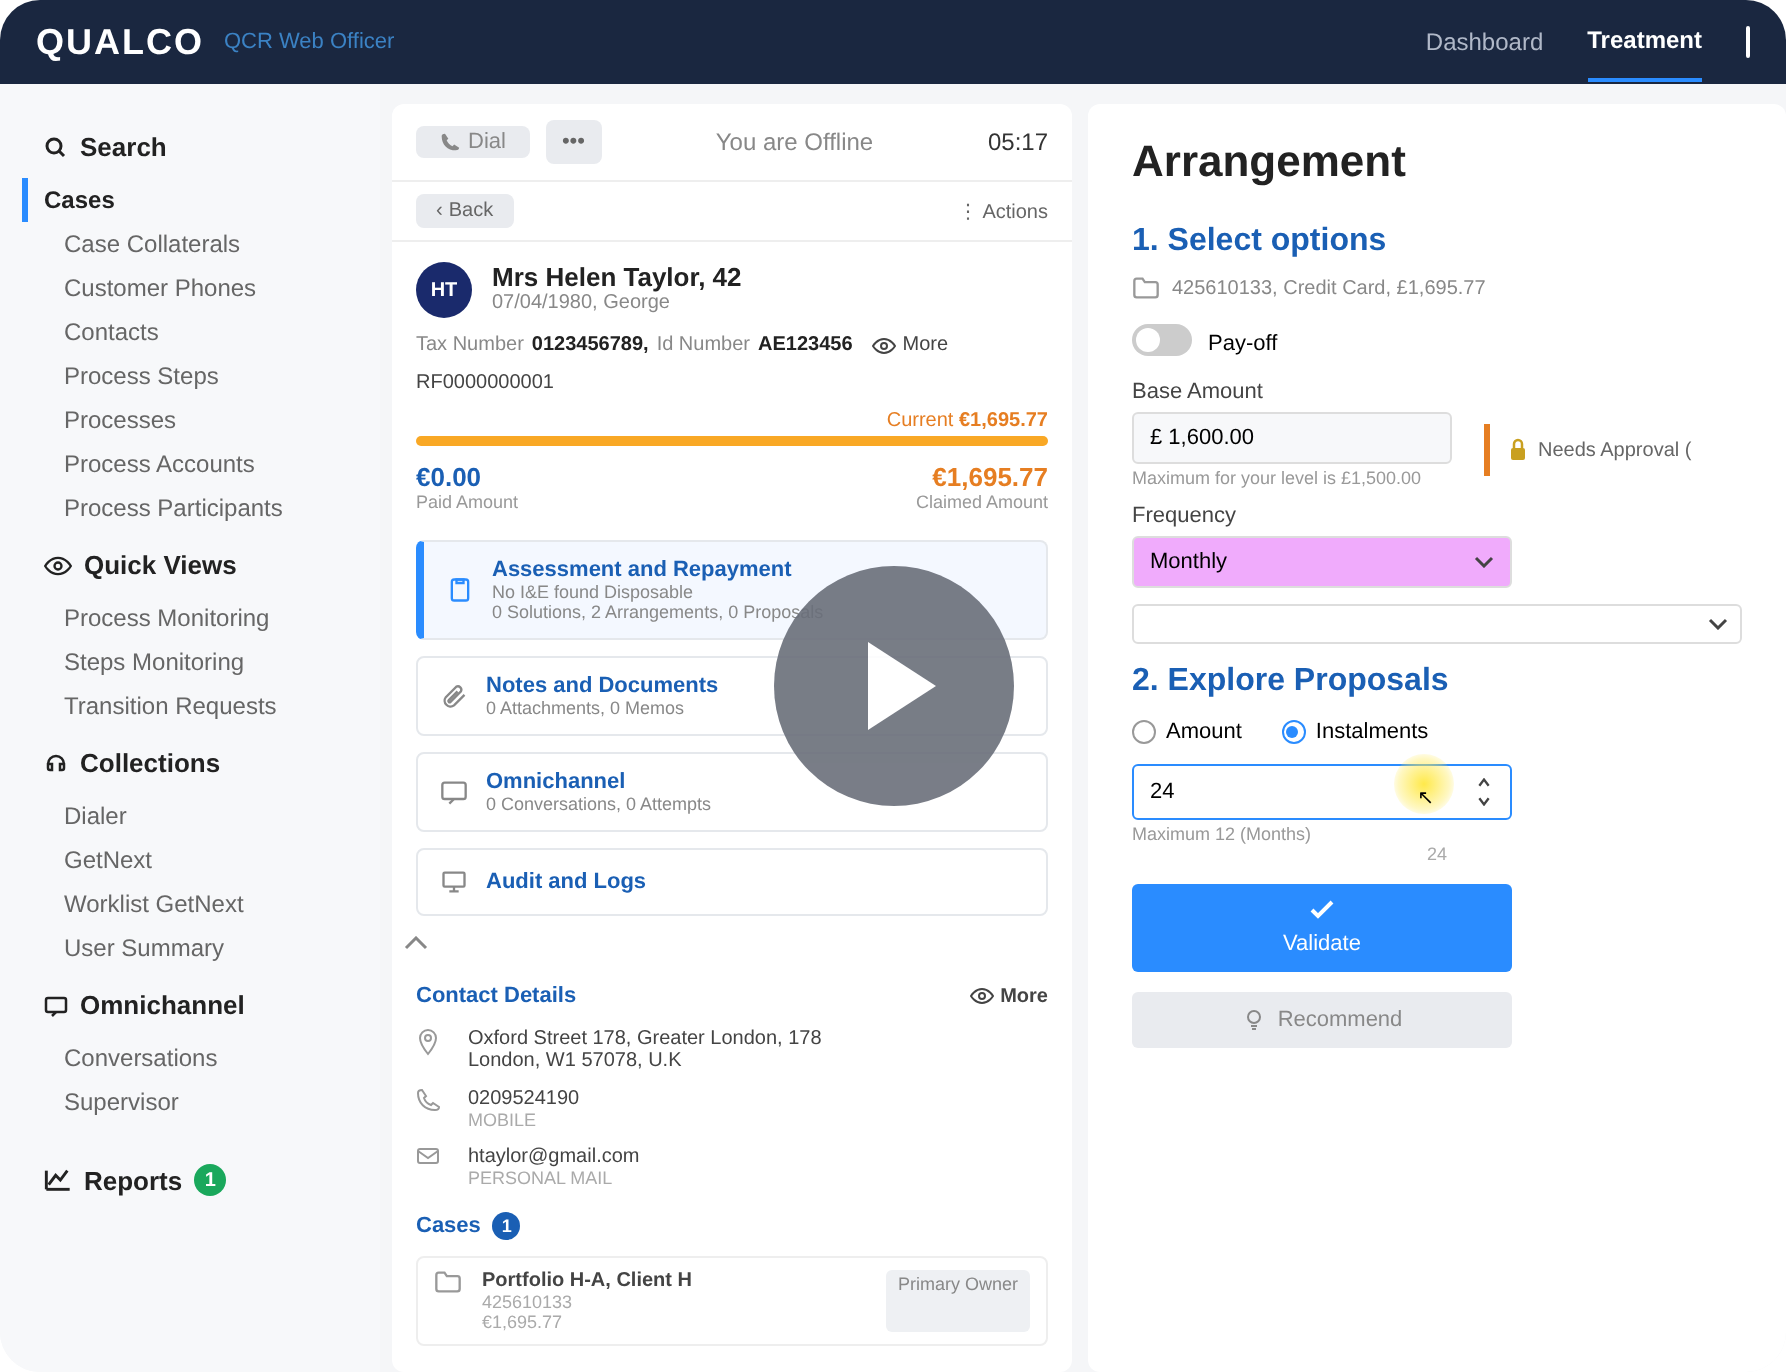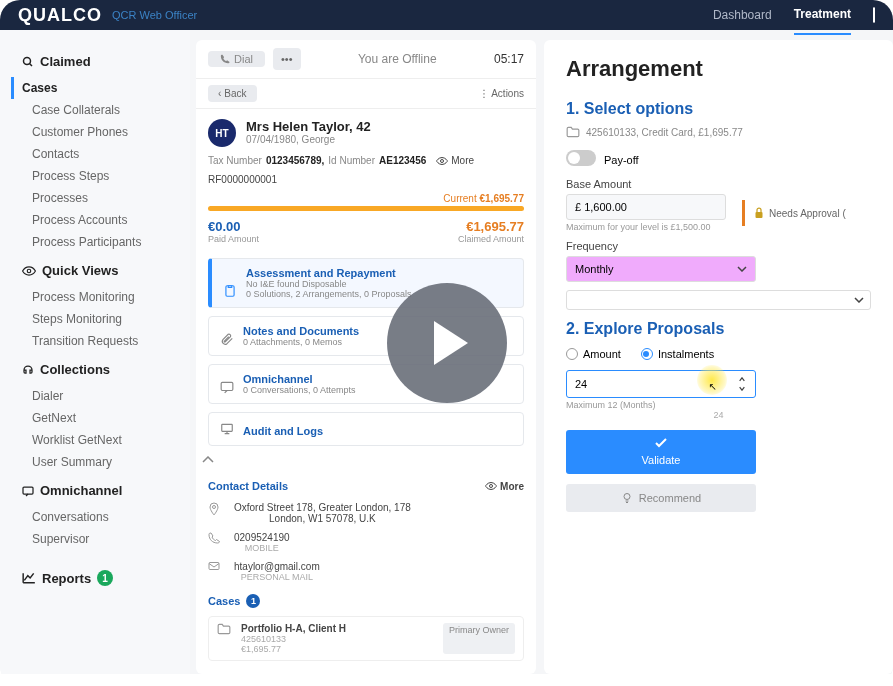--- a/index.html
+++ b/index.html
@@ -1,17 +1,17 @@
 <!DOCTYPE html>
 <html><head>
 <meta charset="utf-8">
 <style>
 * { box-sizing: border-box; margin: 0; padding: 0; font-family: -apple-system, BlinkMacSystemFont, "Segoe UI", Arial, sans-serif; }
 body { background: #fff; width: 893px; height: 686px; overflow: hidden; position: relative; border-radius: 20px; }
-.topbar { background: #1a2740; height: 30px; display: flex; align-items: center; padding: 0 18px; color: #fff; }
+.topbar { background: #1a2740; height: 42px; display: flex; align-items: center; padding: 0 18px; color: #fff; }
 .logo { font-size: 18px; font-weight: 700; letter-spacing: 1px; }
 .subtitle { color: #3b82c4; font-size: 11px; margin-left: 10px; }
 .topnav { margin-left: auto; display: flex; align-items: center; gap: 22px; font-size: 12px; }
 .topnav-item { color: #b0b8c8; cursor: pointer; padding-bottom: 12px; margin-bottom: -12px; }
 .topnav-item.active { color: #fff; font-weight: 600; border-bottom: 2px solid #2a8cff; }
 .msgicon { width: 18px; height: 14px; border: 1.5px solid #fff; border-radius: 2px; position: relative; }
 .content { display: flex; height: calc(686px - 42px); background: #f5f6f8; }
 .sidebar { width: 190px; padding: 14px 10px 10px 22px; background: #f7f8fa; font-size: 12px; color: #555; overflow-y: auto; }
 .side-head { font-weight: 700; color: #222; font-size: 13px; margin: 10px 0 8px; display: flex; align-items: center; gap: 6px; }
 .side-item { padding: 4px 0 4px 10px; cursor: pointer; color: #666; }
@@ -34,28 +34,28 @@
 .idrow { padding: 4px 12px; font-size: 10px; color: #888; display: flex; align-items: center; gap: 4px; flex-wrap: wrap; }
 .idrow b { color: #222; font-weight: 600; }
 .morebtn { color: #444; font-size: 10px; display: flex; align-items: center; gap: 3px; margin-left: 6px; }
 .ref { padding: 4px 12px 8px; font-size: 10px; color: #444; }
 .curline { text-align: right; padding: 0 12px; font-size: 10px; color: #e67e22; }
 .progbar { height: 5px; background: #f9a825; margin: 2px 12px 8px; border-radius: 3px; }
 .amounts { display: flex; justify-content: space-between; padding: 0 12px 10px; }
 .amtl { color: #1a5fb4; font-weight: 700; font-size: 13px; }
 .amtr { color: #e67e22; font-weight: 700; font-size: 13px; text-align: right; }
 .amts { font-size: 9px; color: #999; font-weight: 400; }
-.sectcard { margin: 4px 12px; padding: 8px 10px; border: 1px solid #e5e8ec; border-radius: 4px; display: flex; gap: 8px; align-items: flex-end; }
+.sectcard { margin: 4px 12px; padding: 8px 10px; border: 1px solid #e5e8ec; border-radius: 4px; display: flex; gap: 8px; align-items: center; }
 .sectcard.active { border-left: 4px solid #2a8cff; background: #f4f8ff; }
 .secticon { width: 16px; height: 16px; flex-shrink: 0; display: flex; align-items: center; justify-content: center; color: #888; }
 .sectt { color: #1a5fb4; font-weight: 700; font-size: 11px; }
 .sects { font-size: 9px; color: #888; }
 .chev { text-align: center; padding: 6px; color: #888; cursor: pointer; }
 .cdhead { display: flex; justify-content: space-between; padding: 10px 12px 6px; font-weight: 700; color: #1a5fb4; font-size: 11px; }
-.crow { display: flex; gap: 10px; padding: 4px 12px; align-items: flex-start; text-align: center; }
+.crow { display: flex; gap: 10px; padding: 4px 12px; align-items: flex-start; }
 .cicon { width: 16px; color: #999; flex-shrink: 0; font-size: 11px; }
 .ctext { font-size: 10px; color: #444; }
 .csub { font-size: 9px; color: #aaa; }
 .casehead { padding: 8px 12px 4px; color: #1a5fb4; font-weight: 700; font-size: 11px; display: flex; align-items: center; gap: 6px; }
 .bluebadge { background: #1a5fb4; color: #fff; border-radius: 50%; width: 14px; height: 14px; font-size: 9px; display: inline-flex; align-items: center; justify-content: center; }
 .caserow { margin: 4px 12px; padding: 6px 8px; border: 1px solid #eee; border-radius: 4px; display: flex; gap: 8px; }
 .tag { background: #eef0f3; color: #888; font-size: 9px; padding: 2px 6px; border-radius: 3px; margin-left: auto; }
 .rightcol { flex: 1; padding: 16px 22px; overflow-y: auto; background: #fff; margin: 10px 0 0 8px; border-radius: 6px; }
 .arrtitle { font-size: 22px; font-weight: 700; color: #222; margin-bottom: 18px; }
 .stept { font-size: 16px; font-weight: 700; color: #1a5fb4; margin: 10px 0 8px; }
@@ -100,21 +100,21 @@
   </div>
 </div>
 
 <div class="content">
   <div class="sidebar">
     <div class="side-head">
       <svg width="12" height="12" viewBox="0 0 24 24" fill="none" stroke="#222" stroke-width="3">
           <circle cx="10" cy="10" r="7"></circle>
           <line x1="20" y1="20" x2="15" y2="15"></line>
         </svg>
-      <span>Claimed</span>
+      <span>Search</span>
     </div>
     <div class="side-item sel">Cases</div>
     <div class="side-item">Case Collaterals</div>
     <div class="side-item">Customer Phones</div>
     <div class="side-item">Contacts</div>
     <div class="side-item">Process Steps</div>
     <div class="side-item">Processes</div>
     <div class="side-item">Process Accounts</div>
     <div class="side-item">Process Participants</div>
 

